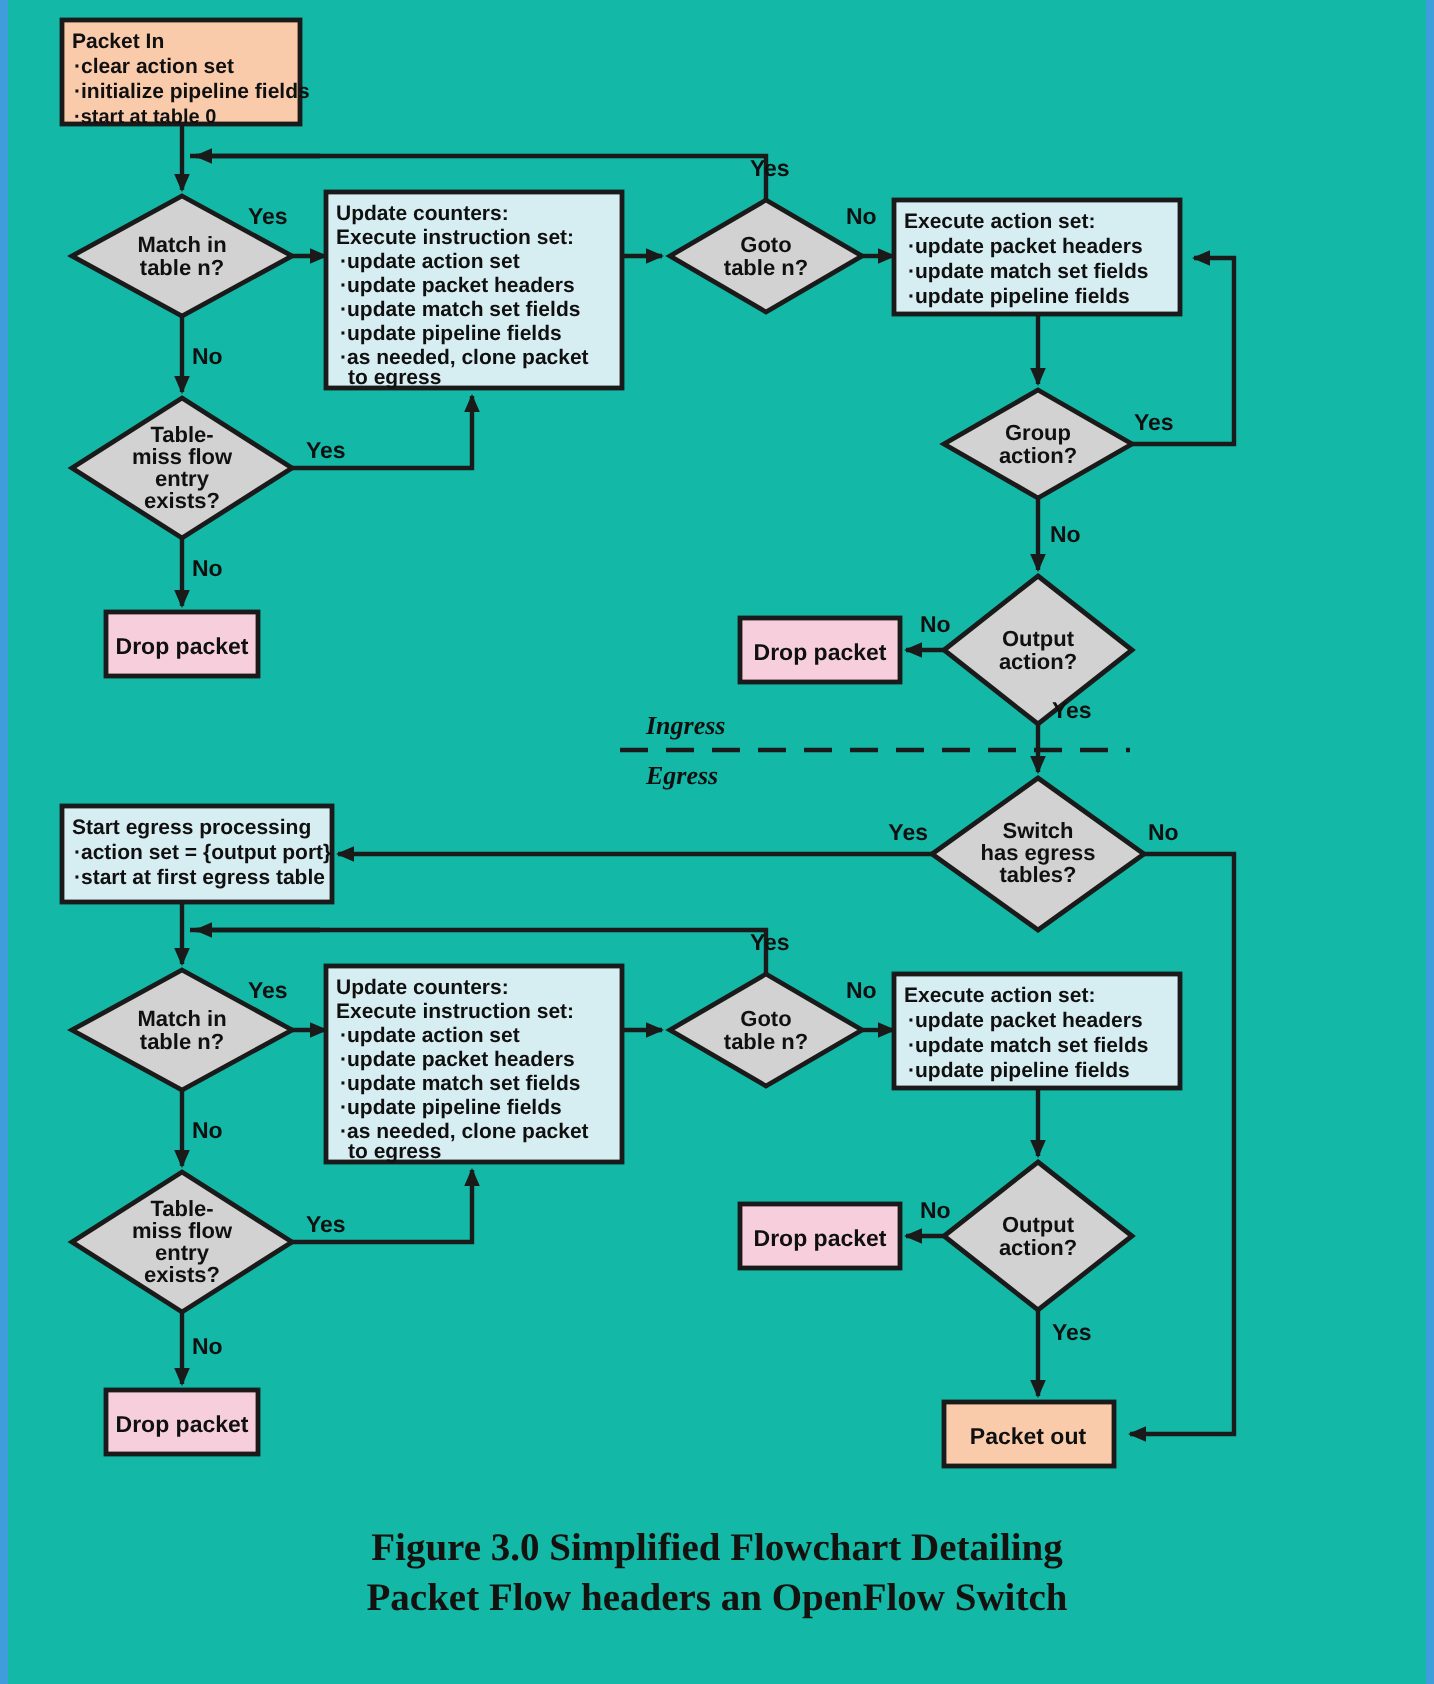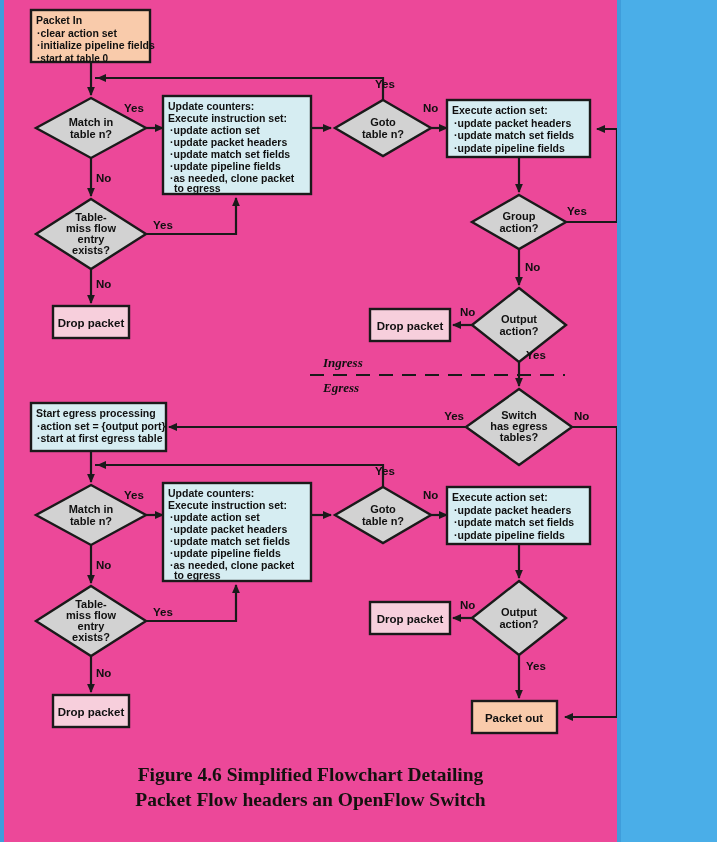--- a/index.html
+++ b/index.html
@@ -1,18 +1,18 @@
 <!DOCTYPE html>
 <html><head>
 <meta charset="utf-8">
 <style>
   html,body{margin:0;padding:0;background:#4aaee8;}
   body{width:717px;height:842px;overflow:hidden;
        font-family:"Liberation Sans",sans-serif;}
-  #stage{position:relative;width:621px;height:842px;background:#ec4899;}
+  #stage{position:relative;width:717px;height:842px;background:#14b8a6;}
   svg{display:block;}
   .fig-caption{
     position:absolute;left:0;right:0;top:762px;
     text-align:center;
     font-family:"Liberation Serif",serif;
     font-weight:bold;font-size:19.5px;line-height:25px;color:#14120f;
   }
   .fig-caption div{white-space:nowrap;}
   .edge-strip{position:absolute;top:0;bottom:0;width:4px;background:#3f9ddb;}
   .edge-strip.l{left:0;} .edge-strip.r{right:0;}
@@ -240,16 +240,16 @@
     <path class="ln" d="M519,655 L519,698" marker-end="url(#ah)"></path>
     <text class="t lbl" x="526" y="670">Yes</text>
 
     <g>
       <rect class="bx" x="472" y="701" width="85" height="32" fill="#f9cbab"></rect>
       <text class="t" x="514" y="722" style="font-size:11.5px;text-anchor:middle">Packet out</text>
     </g>
   </svg>
 
   <div class="fig-caption">
-    <div>Figure 4.6  Simplified Flowchart Detailing</div>
+    <div>Figure 3.0  Simplified Flowchart Detailing</div>
     <div>Packet Flow headers an OpenFlow Switch</div>
   </div>
 </div>
 
 </body></html>

